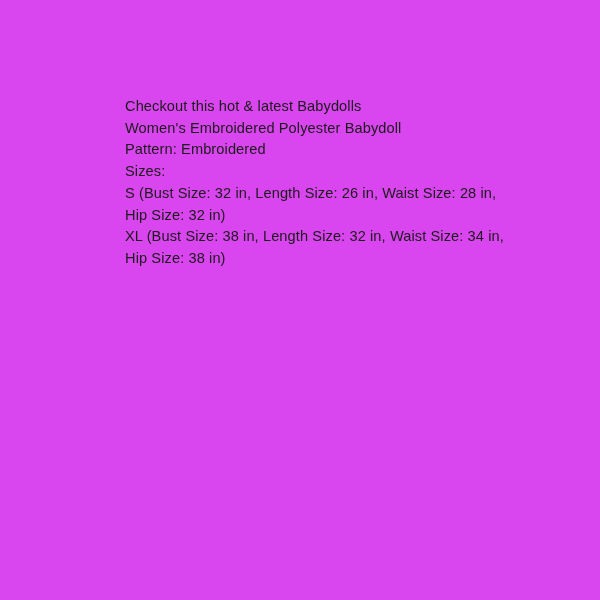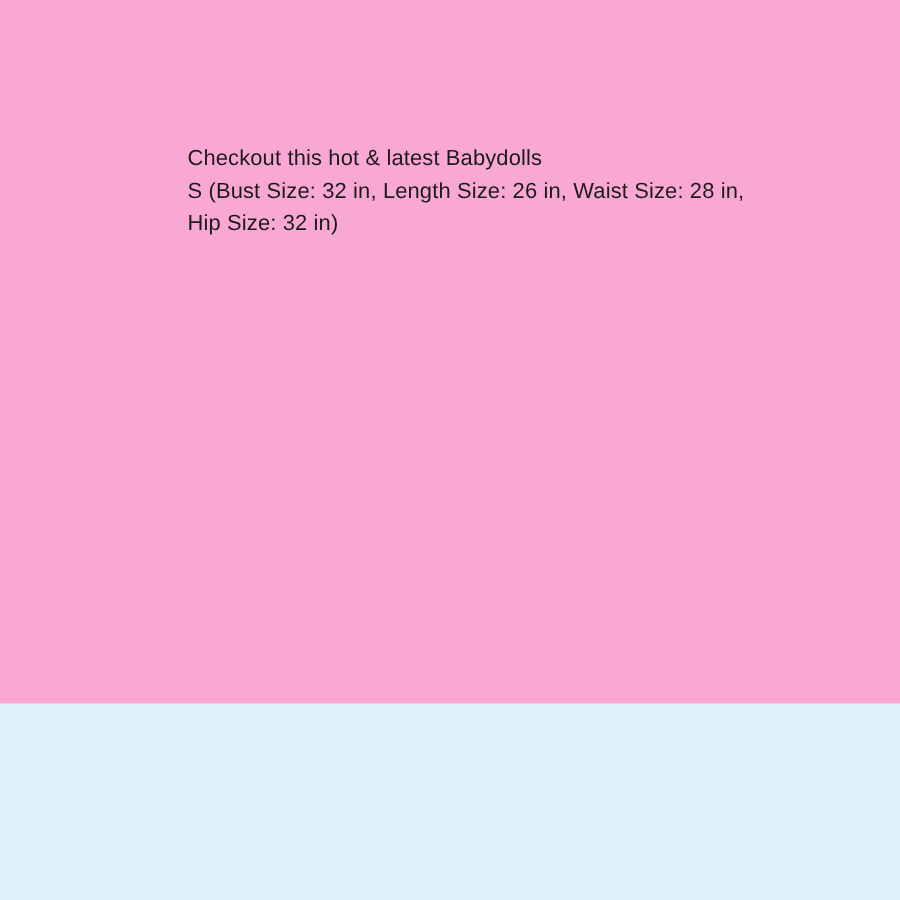--- a/index.html
+++ b/index.html
@@ -9,22 +9,22 @@
   body {
     width: 600px;
     height: 600px;
     background: #dff0fb;
     font-family: "Liberation Sans", sans-serif;
     overflow: hidden;
   }
   .page {
     position: relative;
     width: 600px;
-    height: 469px;
-    background: #f9a8d4;
+    height: 600px;
+    background: #d946ef;
     box-sizing: border-box;
     text-decoration: underline;
   }
   .description-block {
     position: absolute;
     left: 125px;
     top: 96px;
     width: 380px;
   }
   .desc-line {
@@ -37,16 +37,20 @@
   .desc-line.blank {
     height: 21.7px;
   }
 </style>
 </head>
 <body>
 
 <div class="page">
   <div class="description-block">
     <div class="desc-line">Checkout this hot &amp; latest Babydolls</div>
+    <div class="desc-line">Women's Embroidered Polyester Babydoll</div>
+    <div class="desc-line">Pattern: Embroidered</div>
+    <div class="desc-line">Sizes:</div>
     <div class="desc-line">S (Bust Size: 32 in, Length Size: 26 in, Waist Size: 28 in, Hip Size: 32 in)</div>
+    <div class="desc-line">XL (Bust Size: 38 in, Length Size: 32 in, Waist Size: 34 in, Hip Size: 38 in)</div>
     <div class="desc-line blank"></div>
   </div>
 </div>
 
 </body></html>

